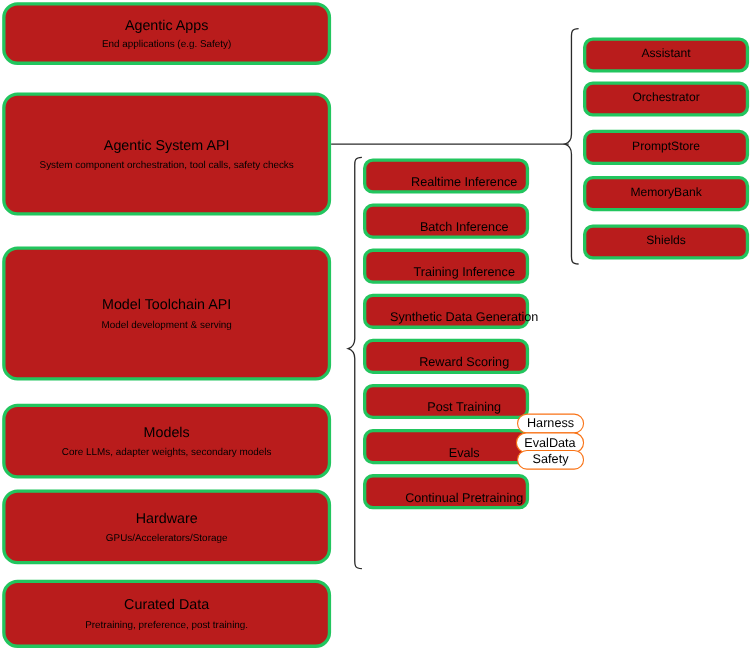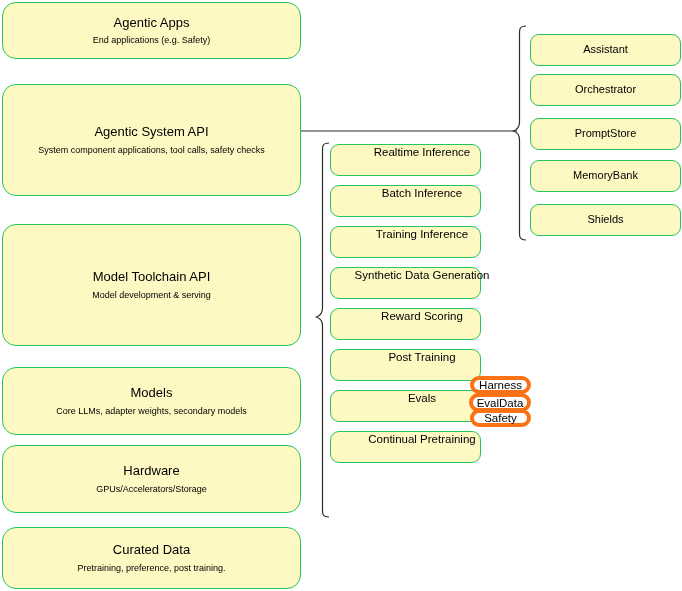--- a/index.html
+++ b/index.html
@@ -19,23 +19,23 @@
     position: absolute;
     inset: 0;
     width: 682px;
     height: 591px;
   }
 
   
   .box {
     position: absolute;
     box-sizing: border-box;
-    border: 1px solid #22c55e;
+    border: 3px solid #22c55e;
     border-radius: 12px;
-    background: #fef9c3;
+    background: #b91c1c;
     display: flex;
     flex-direction: column;
     align-items: center;
     justify-content: center;
     text-align: center;
     line-height: 1.25;
   }
 
   
   .layer-box {
@@ -54,21 +54,21 @@
     margin-top: 4px;
     white-space: nowrap;
   }
 
   
   .mid-box {
     left: 330px;
     width: 151px;
     height: 32px;
     border-radius: 9px;
-    justify-content: flex-start;
+    justify-content: flex-end;
     padding-left: 33px;
   }
   .mid-label {
     font-size: 11.5px;
     white-space: nowrap;
   }
 
   
   .right-box {
     left: 530px;
@@ -78,21 +78,21 @@
   }
   .right-label {
     font-size: 11px;
     white-space: nowrap;
   }
 
   
   .pill {
     position: absolute;
     box-sizing: border-box;
-    border: 4px solid #f97316;
+    border: 1px solid #f97316;
     background: #ffffff;
     border-radius: 11px;
     display: flex;
     align-items: center;
     justify-content: center;
     font-size: 11.5px;
     white-space: nowrap;
   }
 
   
@@ -136,21 +136,21 @@
              C 322.5 513, 322 517, 329 517"></path>
   </svg>
 
   <div class="box layer-box" style="top:2px; height:57px;">
     <div class="layer-title">Agentic Apps</div>
     <div class="layer-sub">End applications (e.g. Safety)</div>
   </div>
 
   <div class="box layer-box" style="top:84px; height:112px;">
     <div class="layer-title">Agentic System API</div>
-    <div class="layer-sub">System component applications, tool calls, safety checks</div>
+    <div class="layer-sub">System component orchestration, tool calls, safety checks</div>
   </div>
 
   <div class="box layer-box" style="top:224px; height:122px;">
     <div class="layer-title">Model Toolchain API</div>
     <div class="layer-sub">Model development &amp; serving</div>
   </div>
 
   <div class="box layer-box" style="top:367px; height:68px;">
     <div class="layer-title">Models</div>
     <div class="layer-sub">Core LLMs, adapter weights, secondary models</div>

